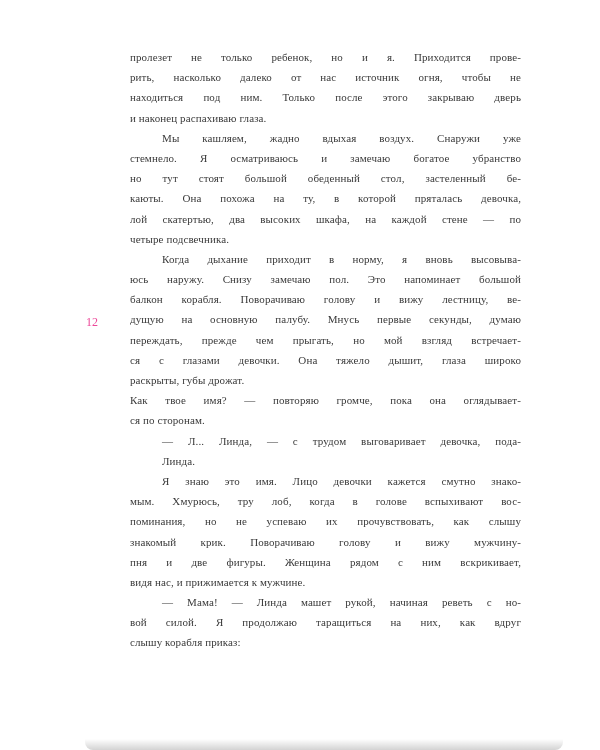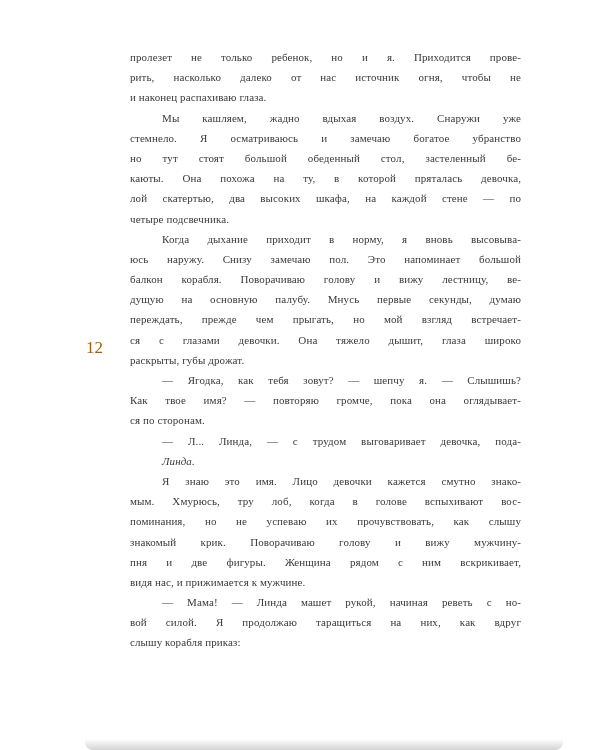--- a/index.html
+++ b/index.html
@@ -16,24 +16,24 @@
     overflow: hidden;
   }
   .page {
     position: absolute;
     inset: 0;
     background: #ffffff;
   }
   .page-number {
     position: absolute;
     left: 86px;
-    top: 338px;
-    font-size: 17px;
+    top: 312px;
+    font-size: 12px;
     line-height: 20px;
-    color: #a16207;
+    color: #ec4899;
   }
   .text-block {
     position: absolute;
     left: 130px;
     top: 47px;
     width: 391px;
   }
   .line {
     font-size: 11px;
     line-height: 20.2px;
@@ -43,55 +43,54 @@
     text-align-last: justify;
     letter-spacing: 0.1px;
   }
   .line.last {
     text-align-last: left;
   }
   .line.indent {
     text-indent: 32px;
   }
   .line.italic {
-    font-style: italic;
   }
   .bottom-shade {
     position: absolute;
     left: 85px;
     width: 478px;
     bottom: 0;
     height: 11px;
     background: linear-gradient(to bottom, rgba(255,255,255,0), rgba(175,175,175,0.55));
     border-radius: 0 0 8px 8px;
   }
 </style>
 </head>
 <body>
 
 <div class="page">
   <div class="page-number">12</div>
   <div class="text-block" id="text-block">
       <div class="line">пролезет не только ребенок, но и я. Приходится прове-</div>
       <div class="line">рить, насколько далеко от нас источник огня, чтобы не</div>
+      <div class="line">находиться под ним. Только после этого закрываю дверь</div>
       <div class="line last">и наконец распахиваю глаза.</div>
       <div class="line indent">Мы кашляем, жадно вдыхая воздух. Снаружи уже</div>
       <div class="line">стемнело. Я осматриваюсь и замечаю богатое убранство</div>
       <div class="line">но тут стоят большой обеденный стол, застеленный бе-</div>
       <div class="line">каюты. Она похожа на ту, в которой пряталась девочка,</div>
       <div class="line">лой скатертью, два высоких шкафа, на каждой стене — по</div>
       <div class="line last">четыре подсвечника.</div>
       <div class="line indent">Когда дыхание приходит в норму, я вновь высовыва-</div>
       <div class="line">юсь наружу. Снизу замечаю пол. Это напоминает большой</div>
       <div class="line">балкон корабля. Поворачиваю голову и вижу лестницу, ве-</div>
       <div class="line">дущую на основную палубу. Мнусь первые секунды, думаю</div>
       <div class="line">переждать, прежде чем прыгать, но мой взгляд встречает-</div>
       <div class="line">ся с глазами девочки. Она тяжело дышит, глаза широко</div>
       <div class="line last">раскрыты, губы дрожат.</div>
-      <div class="line indent">— Ягодка, как тебя зовут? — шепчу я. — Слышишь?</div>
       <div class="line">Как твое имя? — повторяю громче, пока она оглядывает-</div>
       <div class="line last">ся по сторонам.</div>
       <div class="line indent">— Л... Линда, — с трудом выговаривает девочка, пода-</div>
       <div class="line indent last italic">Линда.</div>
       <div class="line indent">Я знаю это имя. Лицо девочки кажется смутно знако-</div>
       <div class="line">мым. Хмурюсь, тру лоб, когда в голове вспыхивают вос-</div>
       <div class="line">поминания, но не успеваю их прочувствовать, как слышу</div>
       <div class="line">знакомый крик. Поворачиваю голову и вижу мужчину-</div>
       <div class="line">пня и две фигуры. Женщина рядом с ним вскрикивает,</div>
       <div class="line last">видя нас, и прижимается к мужчине.</div>

